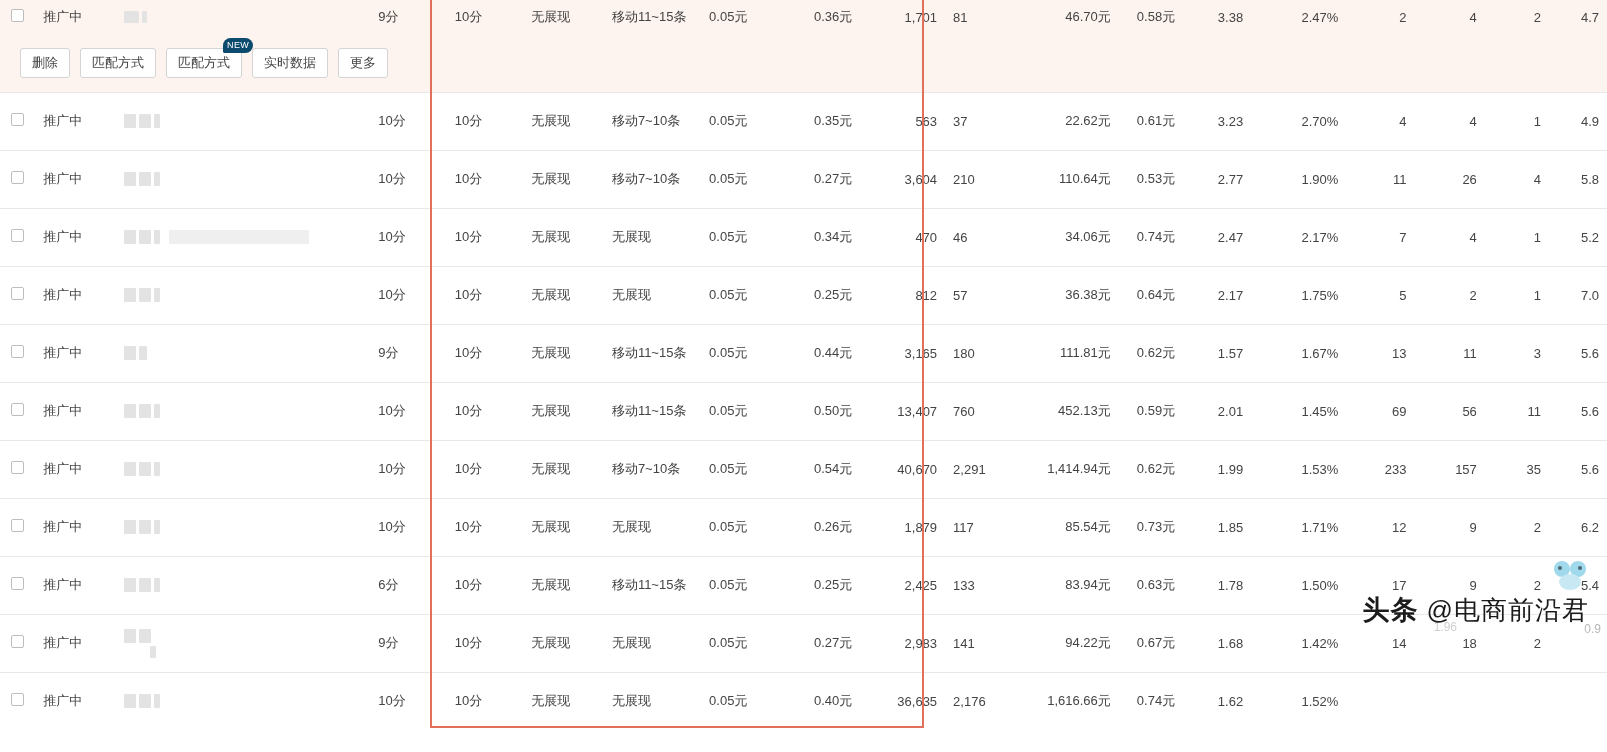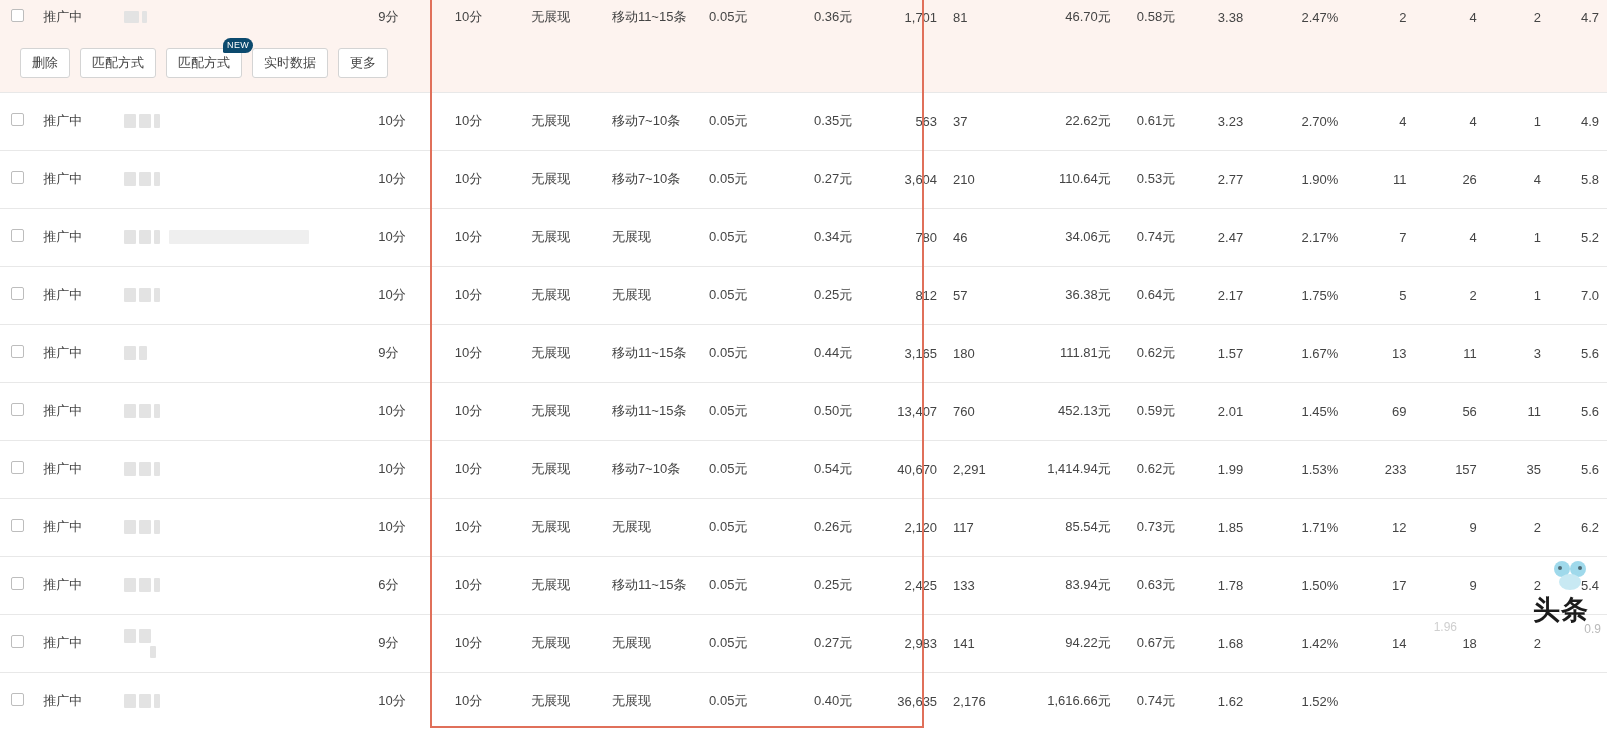--- a/index.html
+++ b/index.html
@@ -297,21 +297,21 @@
               <i style="width:6px;height:14px;"></i>
               <i style="width:140px;height:14px;background:#efefef;margin-left:6px;"></i>
             </span>
         </td>
         <td class="c-score1">10分</td>
         <td class="c-score2">10分</td>
         <td class="c-disp">无展现</td>
         <td class="c-rank">无展现</td>
         <td class="c-min">0.05元</td>
         <td class="c-bid">0.34元</td>
-        <td class="c-imp">780</td>
+        <td class="c-imp">470</td>
         <td class="c-clk">46</td>
         <td class="c-cost">34.06元</td>
         <td class="c-cpc">0.74元</td>
         <td class="c-ppc">2.47</td>
         <td class="c-ctr">2.17%</td>
         <td class="c-n1">7</td>
         <td class="c-n2">4</td>
         <td class="c-n3">1</td>
         <td class="c-n4">5.2</td>
       </tr>
@@ -436,21 +436,21 @@
               <i style="width:12px;height:14px;"></i>
               <i style="width:6px;height:14px;"></i>
             </span>
         </td>
         <td class="c-score1">10分</td>
         <td class="c-score2">10分</td>
         <td class="c-disp">无展现</td>
         <td class="c-rank">无展现</td>
         <td class="c-min">0.05元</td>
         <td class="c-bid">0.26元</td>
-        <td class="c-imp">2,120</td>
+        <td class="c-imp">1,879</td>
         <td class="c-clk">117</td>
         <td class="c-cost">85.54元</td>
         <td class="c-cpc">0.73元</td>
         <td class="c-ppc">1.85</td>
         <td class="c-ctr">1.71%</td>
         <td class="c-n1">12</td>
         <td class="c-n2">9</td>
         <td class="c-n3">2</td>
         <td class="c-n4">6.2</td>
       </tr>
@@ -549,17 +549,18 @@
   <svg class="wm-logo" viewBox="0 0 46 34">
     <ellipse cx="15" cy="11" rx="8" ry="8" fill="#8fd3e8"></ellipse>
     <ellipse cx="31" cy="11" rx="8" ry="8" fill="#8fd3e8"></ellipse>
     <ellipse cx="23" cy="24" rx="11" ry="8" fill="#bfe6f2"></ellipse>
     <circle cx="13" cy="10" r="2" fill="#2f4f5a"></circle>
     <circle cx="33" cy="10" r="2" fill="#2f4f5a"></circle>
   </svg>
 
   <div class="watermark">
     <span>头条</span>
+    <span class="wm-sub">@电商前沿君</span>
   </div>
   <div class="wm-faint">0.9</div>
   <div class="wm-faint2">1.96</div>
 
 </div>
 
 </body></html>

